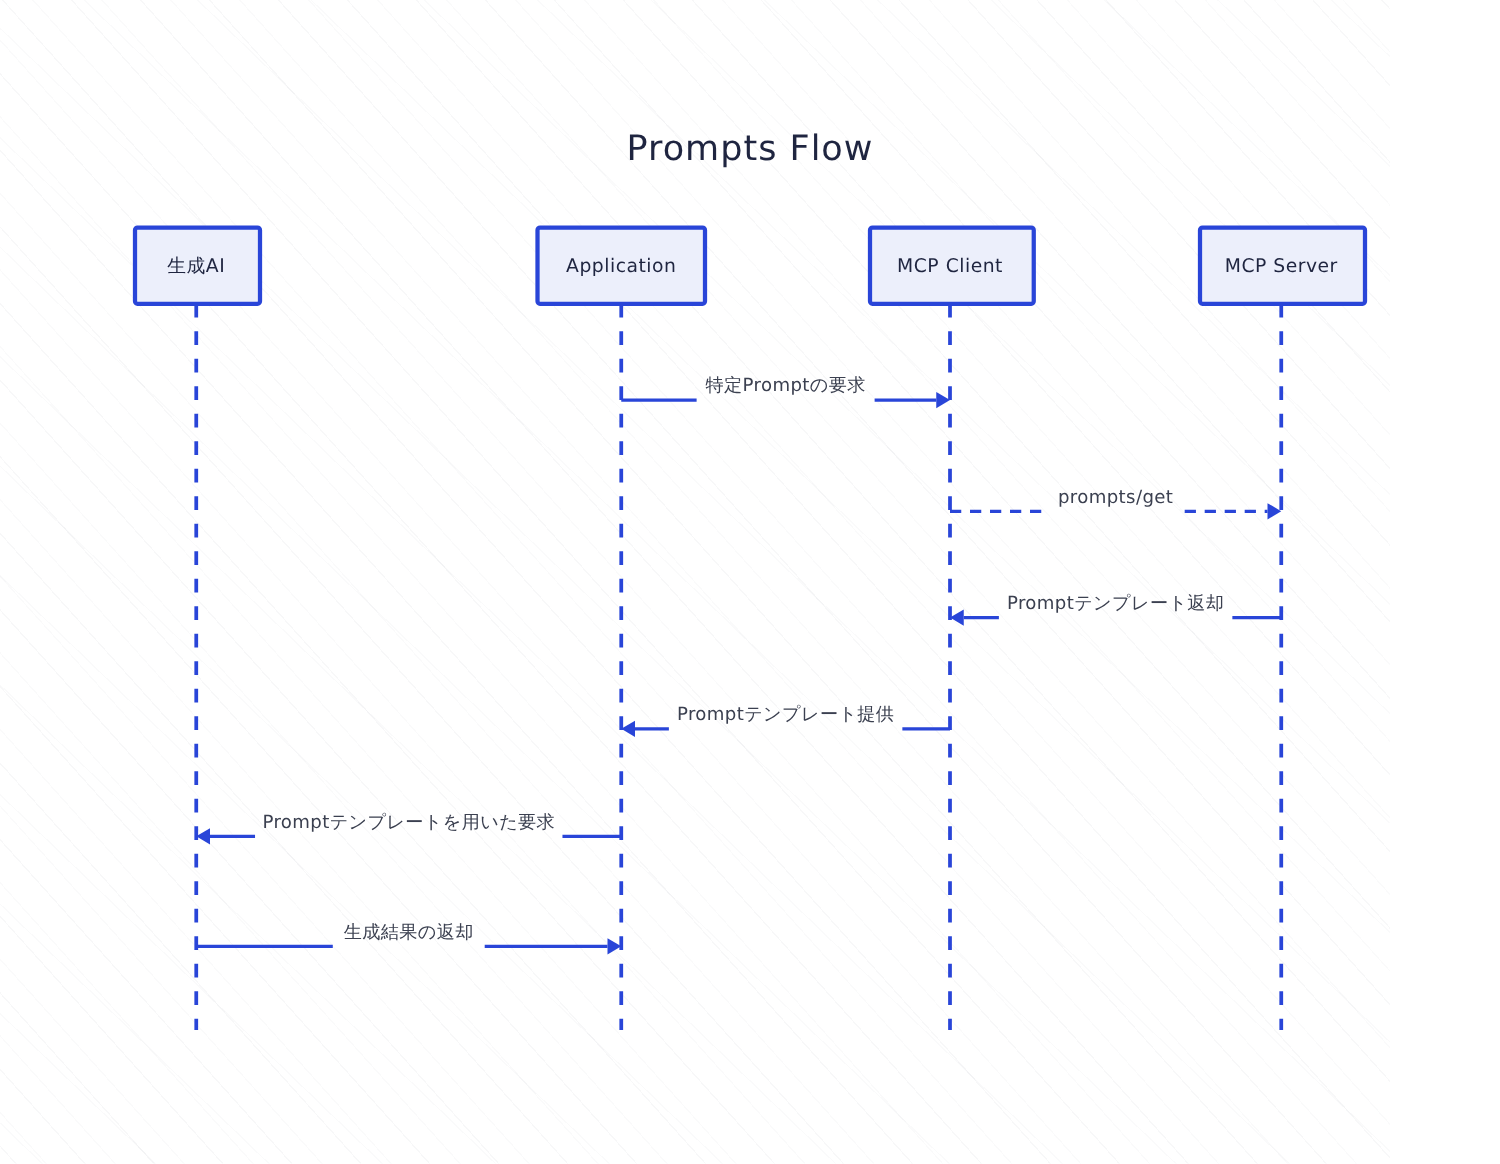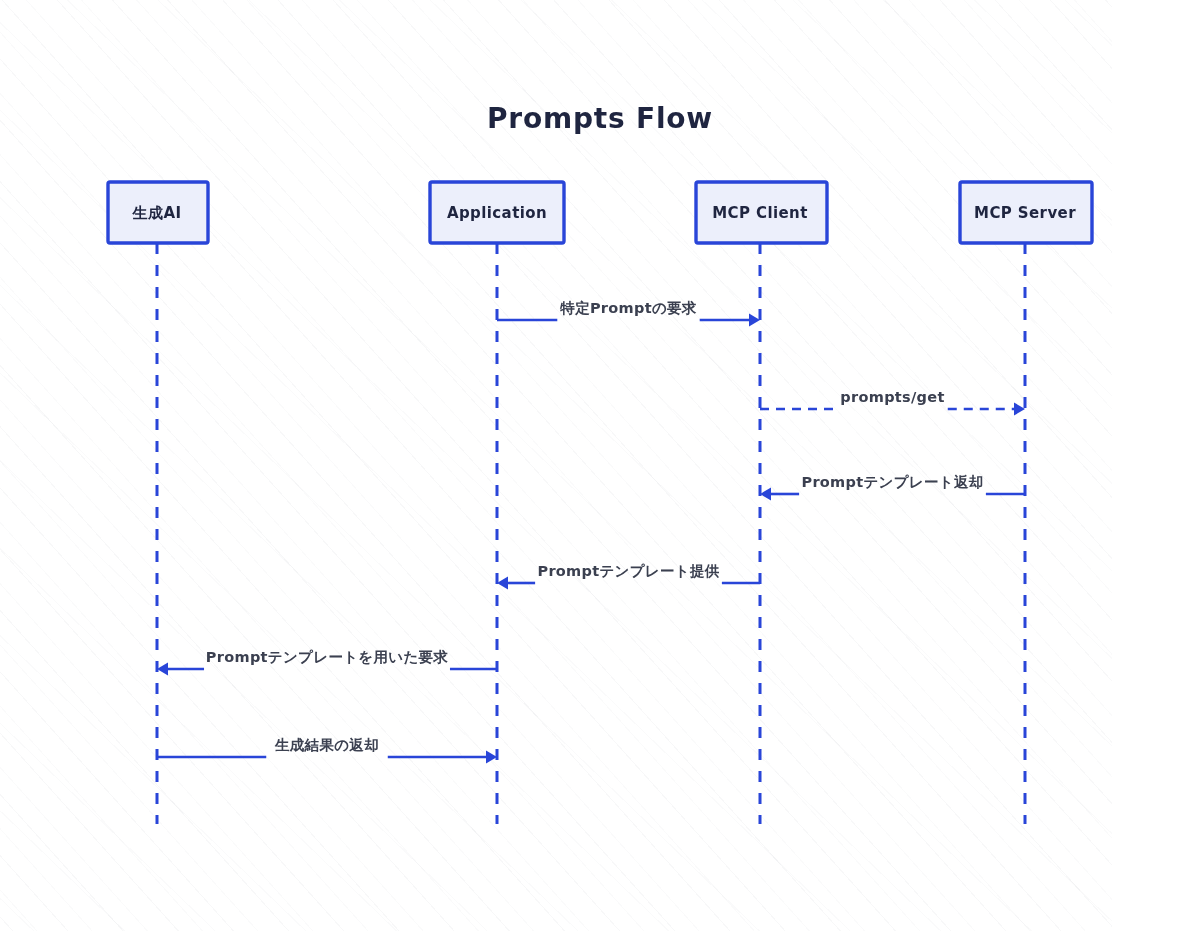--- a/index.html
+++ b/index.html
@@ -32,21 +32,20 @@
       repeating-linear-gradient(
         44deg,
         rgba(0,0,0,0) 0px,
         rgba(0,0,0,0) 23px,
         rgba(140,145,160,0.045) 23px,
         rgba(140,145,160,0.045) 24px,
         rgba(0,0,0,0) 24px,
         rgba(0,0,0,0) 63px
       );
     overflow: hidden;
-    font-weight: bold;
   }
   #diagram-svg {
     position: absolute;
     left: 0;
     top: 0;
     width: 1200px;
     height: 931px;
   }
   .diag-title {
     font-family: "DejaVu Sans", "Liberation Sans", sans-serif;

